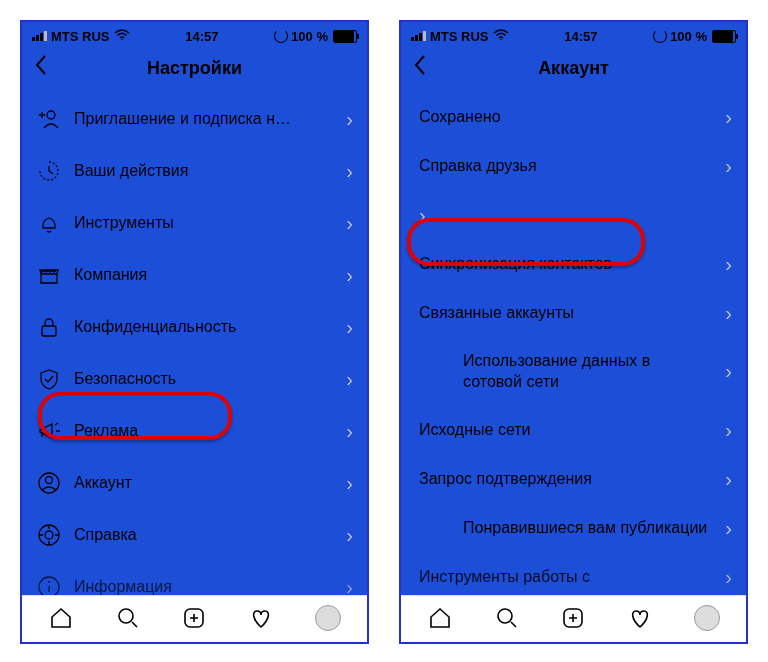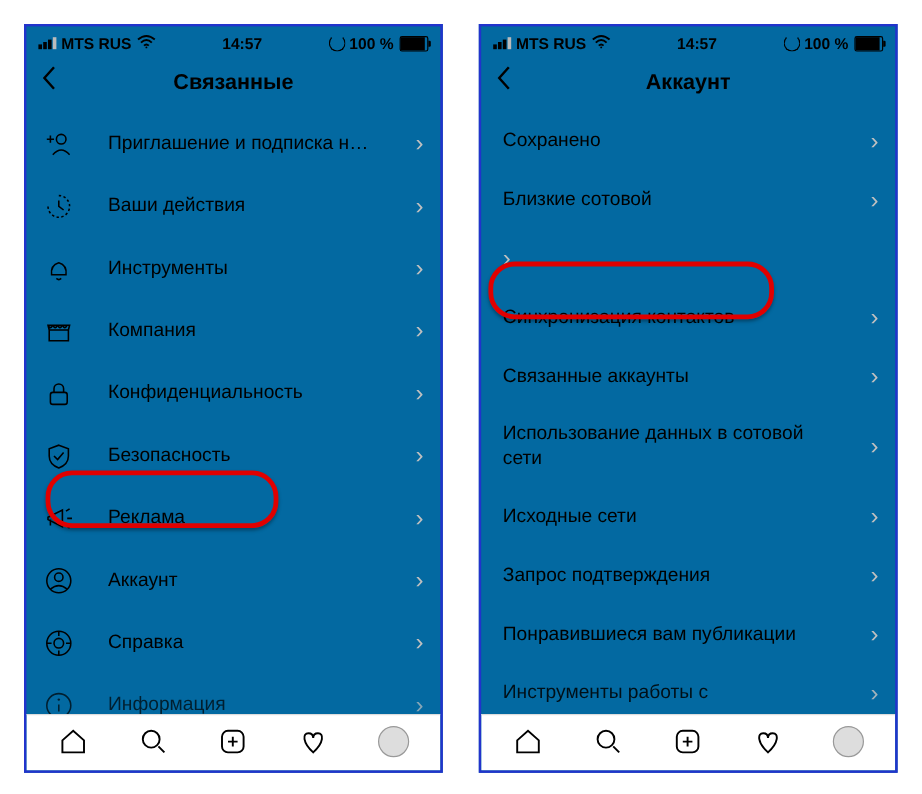--- a/index.html
+++ b/index.html
@@ -9,21 +9,21 @@
     font-family: -apple-system, "Helvetica Neue", Arial, sans-serif;
     display: flex;
     gap: 30px;
     width: 768px;
     box-sizing: border-box;
   }
   .phone {
     width: 348px;
     height: 620px;
     border: 2px solid #2233cc;
-    background: #0369a1;
+    background: #1d4ed8;
     position: relative;
     overflow: hidden;
     display: flex;
     flex-direction: column;
   }
   .status-bar {
     display: flex;
     justify-content: space-between;
     align-items: center;
     padding: 6px 10px 2px 10px;
@@ -70,41 +70,41 @@
   }
 
   .list {
     flex:1;
     overflow:hidden;
   }
   .row {
     display:flex;
     align-items:center;
     padding: 13px 14px;
-    gap: 28px;
+    gap: 12px;
     position:relative;
   }
   .row .icon {
     width: 26px;
     height: 26px;
     flex-shrink:0;
     display:flex;
     align-items:center;
     justify-content:center;
   }
   .row .label {
     flex:1;
     font-size: 16px;
     color:#000;
     line-height:1.3;
     overflow:hidden;
     text-overflow:ellipsis;
     white-space:nowrap;
   }
-  .row .label.wrap { white-space:normal; }
+  .row .label.wrap { white-space:normal;margin-left:44px; }
   .row .chev {
     color:#c0c0c0;
     font-size:20px;
     font-weight:300;
   }
   .no-icon { padding-left: 18px; }
 
   .highlight {
     position:absolute;
     border: 4px solid #e00000;
@@ -160,21 +160,21 @@
         </span>
     </div>
   </div>
 
   <div class="nav-header">
     <div class="back">
       <svg width="14" height="22" viewBox="0 0 14 22">
           <path d="M11 2 L3 11 L11 20" stroke-width="2"></path>
         </svg>
     </div>
-    <div class="title">Связанные</div>
+    <div class="title">Настройки</div>
   </div>
 
   <div class="list">
 
     <div class="row">
       <span class="icon thin">
         <svg width="26" height="26" viewBox="0 0 26 26">
             <circle cx="15" cy="9" r="4"></circle>
             <path d="M8 22 Q15 14 22 22"></path>
             <path d="M3 9 h6 M6 6 v6"></path>
@@ -351,21 +351,21 @@
     </div>
     <div class="title">Аккаунт</div>
   </div>
 
   <div class="list">
     <div class="row no-icon">
       <span class="label">Сохранено</span>
       <span class="chev">›</span>
     </div>
     <div class="row no-icon">
-      <span class="label">Близкие сотовой</span>
+      <span class="label">Справка друзья</span>
       <span class="chev">›</span>
     </div>
     <div class="row no-icon">
       <span class="chev">›</span>
     </div>
     <div class="row no-icon">
       <span class="label">Синхронизация контактов</span>
       <span class="chev">›</span>
     </div>
     <div class="row no-icon">

